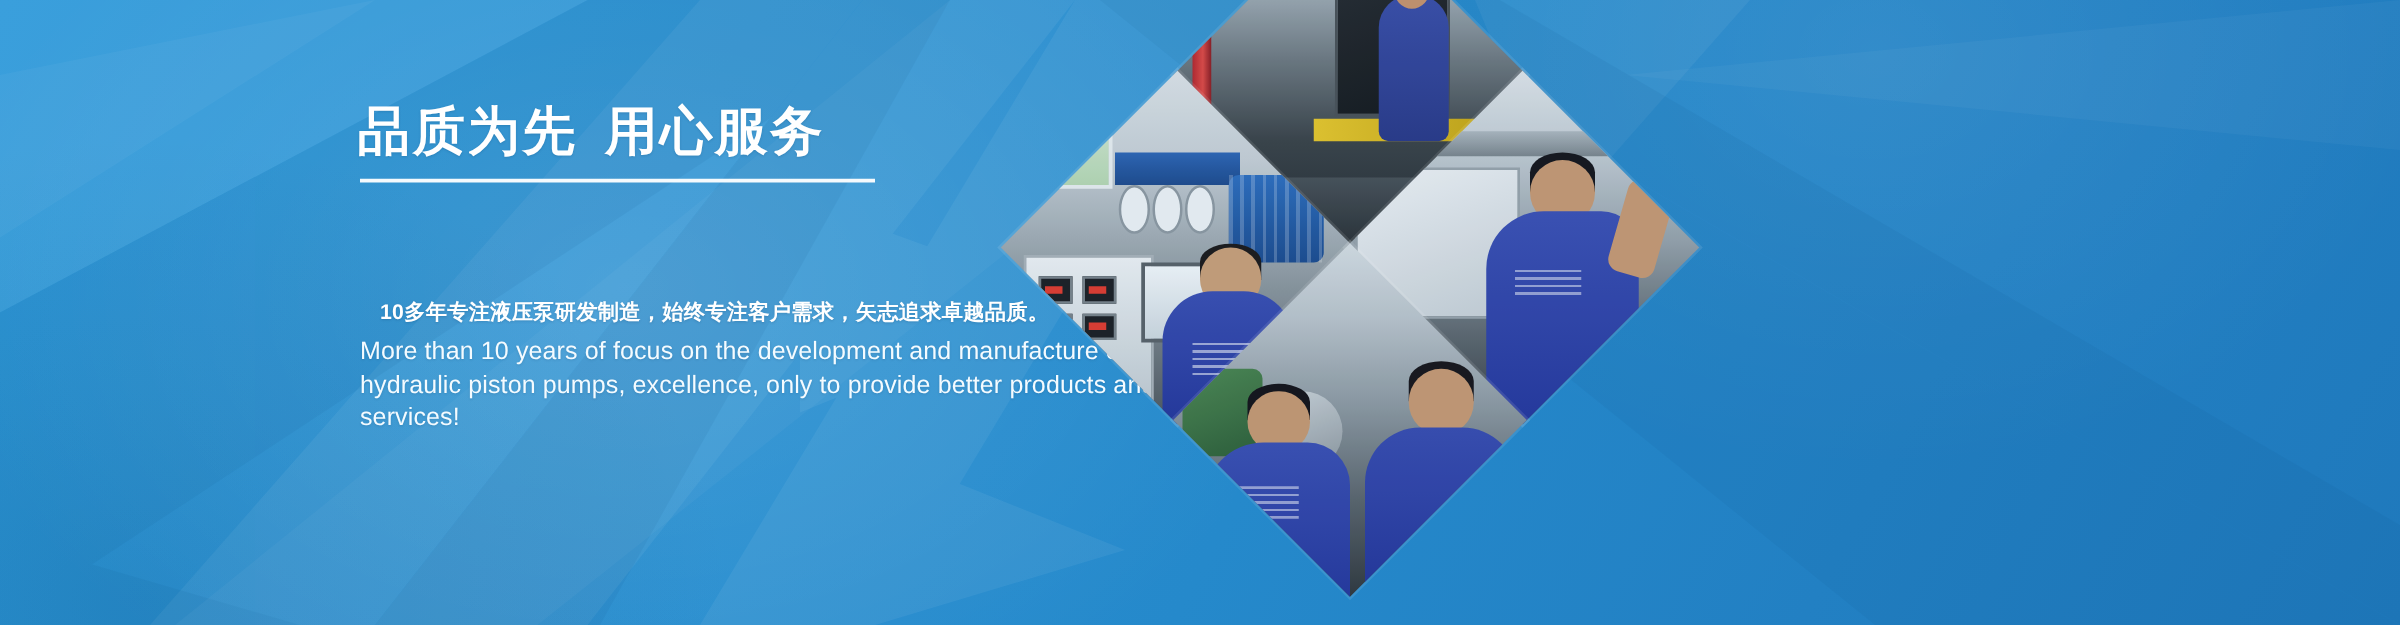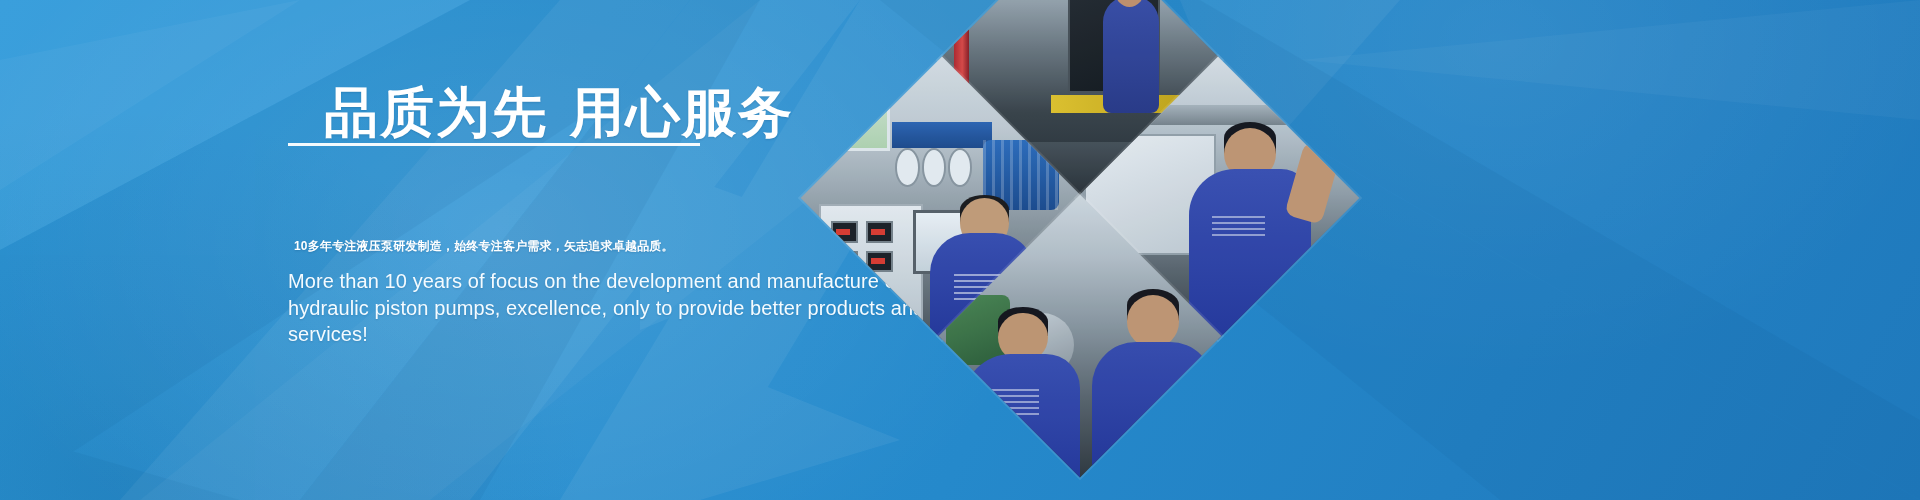--- a/index.html
+++ b/index.html
@@ -35,41 +35,40 @@
     position:absolute;
     left:286px;
     top:0;
     width:660px;
     height:500px;
   }
   .headline{
     position:absolute;
     top:80px;left:0;
     color:#ffffff;
-    font-size:54px;
+    font-size:42px;
     font-weight:bold;
     letter-spacing:2px;
     line-height:1.2;
     white-space:nowrap;
     text-shadow:0 1px 2px rgba(0,50,90,.18);
-    margin-left:38px;
   }
   .headline .gap{display:inline-block;width:22px;}
   .headline-rule{
     position:absolute;
     top:143px;left:2px;
     width:412px;height:3px;
     background:#ffffff;
     opacity:.95;
   }
   .sub-cn{
     position:absolute;
-    top:238px;left:8px;
+    top:238px;left:18px;
     color:#ffffff;
-    font-size:12px;
+    font-size:17px;
     font-weight:bold;
     letter-spacing:.2px;
     white-space:nowrap;
     text-shadow:0 1px 2px rgba(0,50,90,.20);
   }
   .sub-en{
     position:absolute;
     top:268px;left:2px;
     width:640px;
     color:#f4fbff;

